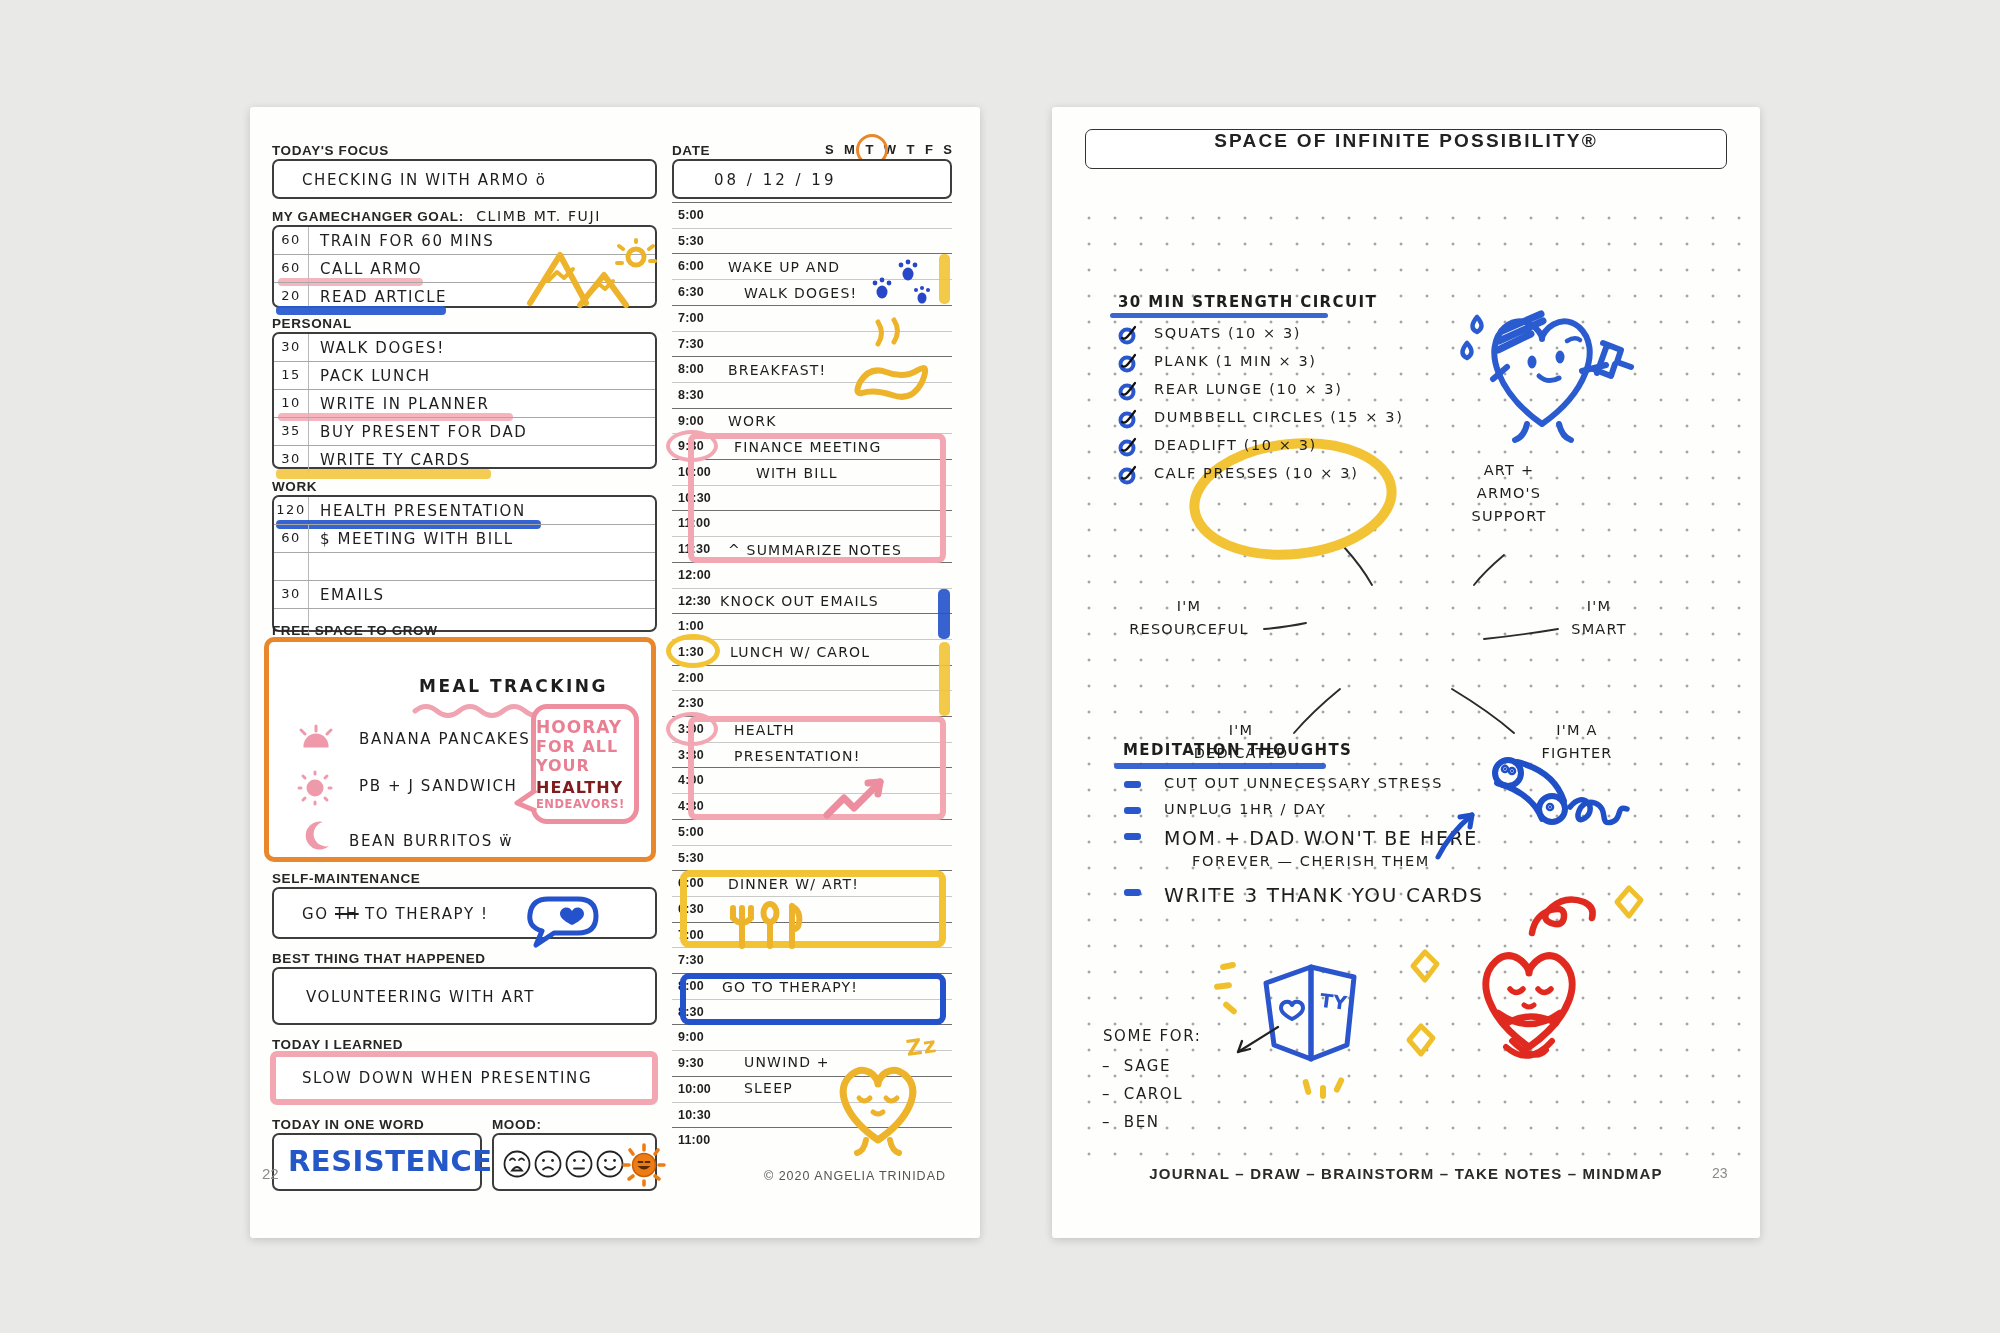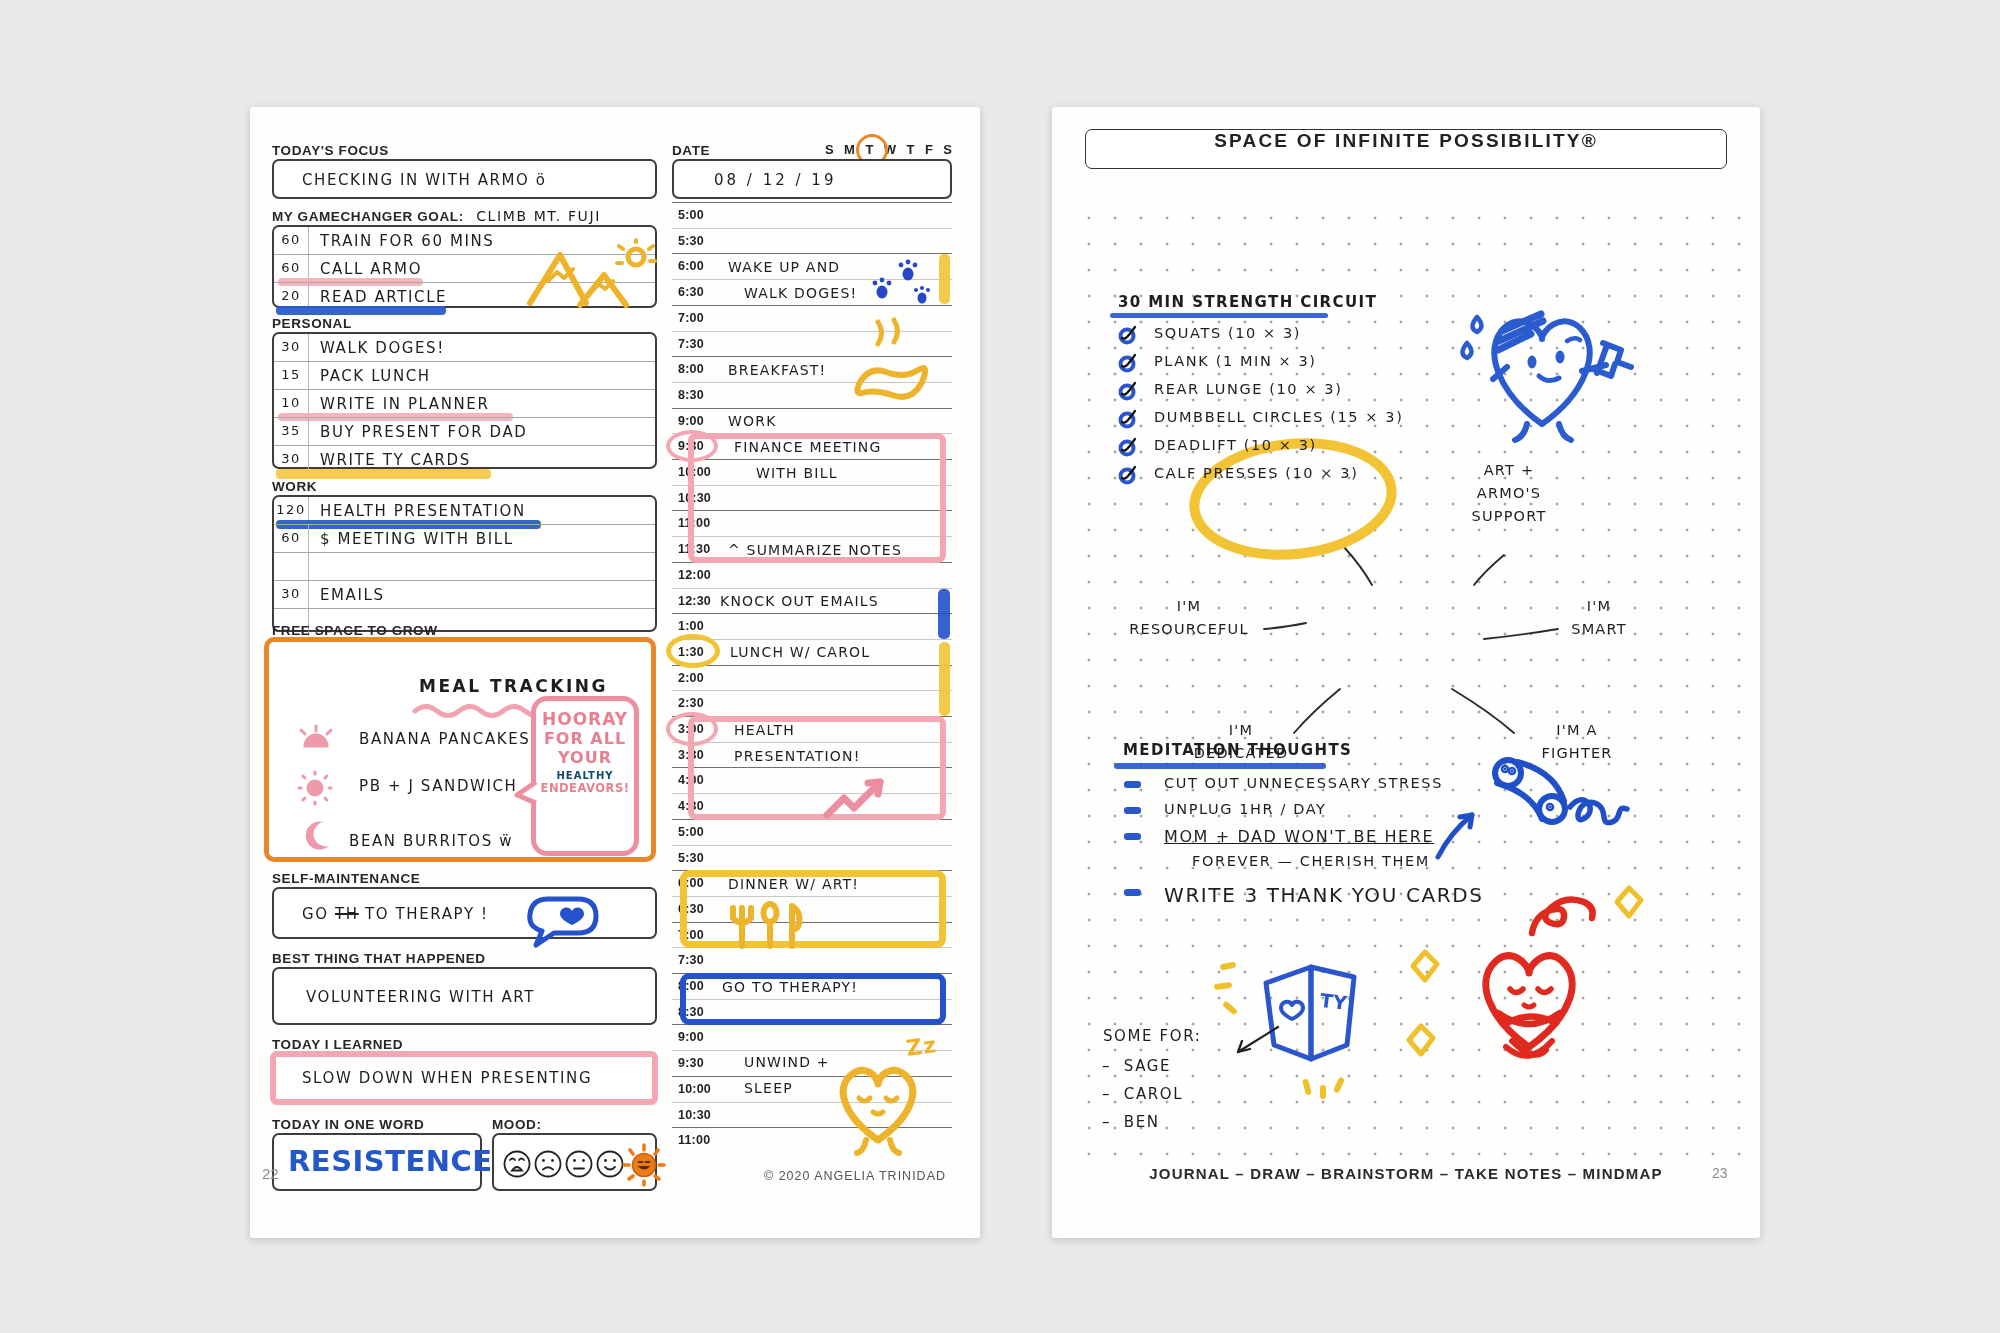--- a/index.html
+++ b/index.html
@@ -148,25 +148,25 @@
       <svg class="abs" style="left:28px;top:128px;" width="36" height="36" viewBox="0 0 36 36" fill="#ef9aab" stroke="#ef9aab" stroke-width="3" stroke-linecap="round">
         <circle cx="18" cy="18" r="7"></circle>
         <path d="M18,4 v-2 M18,32 v2 M4,18 h-2 M32,18 h2 M8,8 l-2,-2 M28,8 l2,-2 M8,28 l-2,2 M28,28 l2,2" fill="none"></path>
       </svg>
       <div class="hw" style="position:absolute;left:90px;top:135px;">PB + J SANDWICH</div>
       <svg class="abs" style="left:32px;top:178px;" width="30" height="32" viewBox="0 0 30 32" fill="#ef9aab">
         <path d="M22,2 a14,14 0 1 0 6,24 a11,11 0 0 1 -6,-24 z"></path>
       </svg>
       <div class="hw" style="position:absolute;left:80px;top:190px;">BEAN BURRITOS ẅ</div>
 
-      <div class="abs" style="right:12px;top:54px;width:108px;height:160px;border:5px solid #ee8f9f;border-radius:16px;box-sizing:border-box;background:#fff;text-align:center;z-index:2;">
+      <div class="abs" style="right:12px;top:62px;width:108px;height:120px;border:5px solid #ee8f9f;border-radius:16px;box-sizing:border-box;background:#fff;z-index:2;">
         <div class="hwb" style="color:#e87f92;font-size:17px;letter-spacing:1px;margin-top:8px;">HOORAY</div>
         <div class="hwb" style="color:#e87f92;font-size:16px;letter-spacing:1px;">FOR ALL</div>
         <div class="hwb" style="color:#e87f92;font-size:16px;letter-spacing:1px;">YOUR</div>
-        <div class="hwb" style="color:#0c4a6e;font-size:10px;letter-spacing:1px;margin-top:3px;">HEALTHY</div>
+        <div class="hwb" style="color:#7f1d1d;font-size:16px;letter-spacing:1px;margin-top:3px;">HEALTHY</div>
         <div class="hwb" style="color:#e87f92;font-size:11.5px;letter-spacing:.5px;">ENDEAVORS!</div>
         <svg class="abs" style="left:-22px;top:78px;" width="24" height="28" viewBox="0 0 24 28" fill="#fff" stroke="#ee8f9f" stroke-width="5" stroke-linejoin="round">
           <path d="M22,3 L3,16 L22,24"></path>
         </svg>
       </div>
     </div>
 
     <div class="abs plabel" style="left:22px;top:764px;">SELF-MAINTENANCE</div>
     <div class="box" style="left:22px;top:780px;width:385px;height:52px;">
       <div class="hw" style="position:absolute;left:28px;top:16px;">
@@ -448,21 +448,21 @@
       <div>FIGHTER</div>
     </div>
 
     <div class="hwb" style="position:absolute;left:71px;top:634px;font-size:15px;z-index:2;">MEDITATION THOUGHTS</div>
     <span class="blueul" style="left:62px;top:656px;width:212px;height:6px;"></span>
     <span class="bullet" style="left:72px;top:674px;"></span>
     <div class="hw" style="position:absolute;left:112px;top:668px;font-size:14.5px;z-index:2;">CUT OUT UNNECESSARY STRESS</div>
     <span class="bullet" style="left:72px;top:700px;"></span>
     <div class="hw" style="position:absolute;left:112px;top:694px;font-size:14.5px;z-index:2;">UNPLUG 1HR / DAY</div>
     <span class="bullet" style="left:72px;top:726px;"></span>
-    <div class="hw" style="position:absolute;left:112px;top:720px;font-size:16px;z-index:2;text-decoration:underline;">MOM + DAD WON'T BE HERE</div>
+    <div class="hw" style="position:absolute;left:112px;top:720px;font-size:19px;z-index:2;">MOM + DAD WON'T BE HERE</div>
     <div class="hw" style="position:absolute;left:140px;top:746px;font-size:14.5px;z-index:2;">FOREVER — CHERISH THEM</div>
     <span class="bullet" style="left:72px;top:782px;"></span>
     <div class="hw" style="position:absolute;left:112px;top:776px;font-size:20px;z-index:2;">WRITE 3 THANK YOU CARDS</div>
 
     <svg class="abs" style="left:380px;top:696px;z-index:2;" width="52" height="60" viewBox="0 0 52 60" fill="none" stroke="#2050c8" stroke-width="5" stroke-linecap="round" stroke-linejoin="round">
       <path d="M6,54 Q18,30 40,12"></path>
         <path d="M40,12 l-12,2 M40,12 l-2,12"></path>
     </svg>
     <svg class="abs" style="left:428px;top:640px;z-index:2;" width="180" height="100" viewBox="0 0 180 100" fill="none" stroke="#2050c8" stroke-width="6" stroke-linecap="round" stroke-linejoin="round">
       <circle cx="28" cy="26" r="13"></circle>

